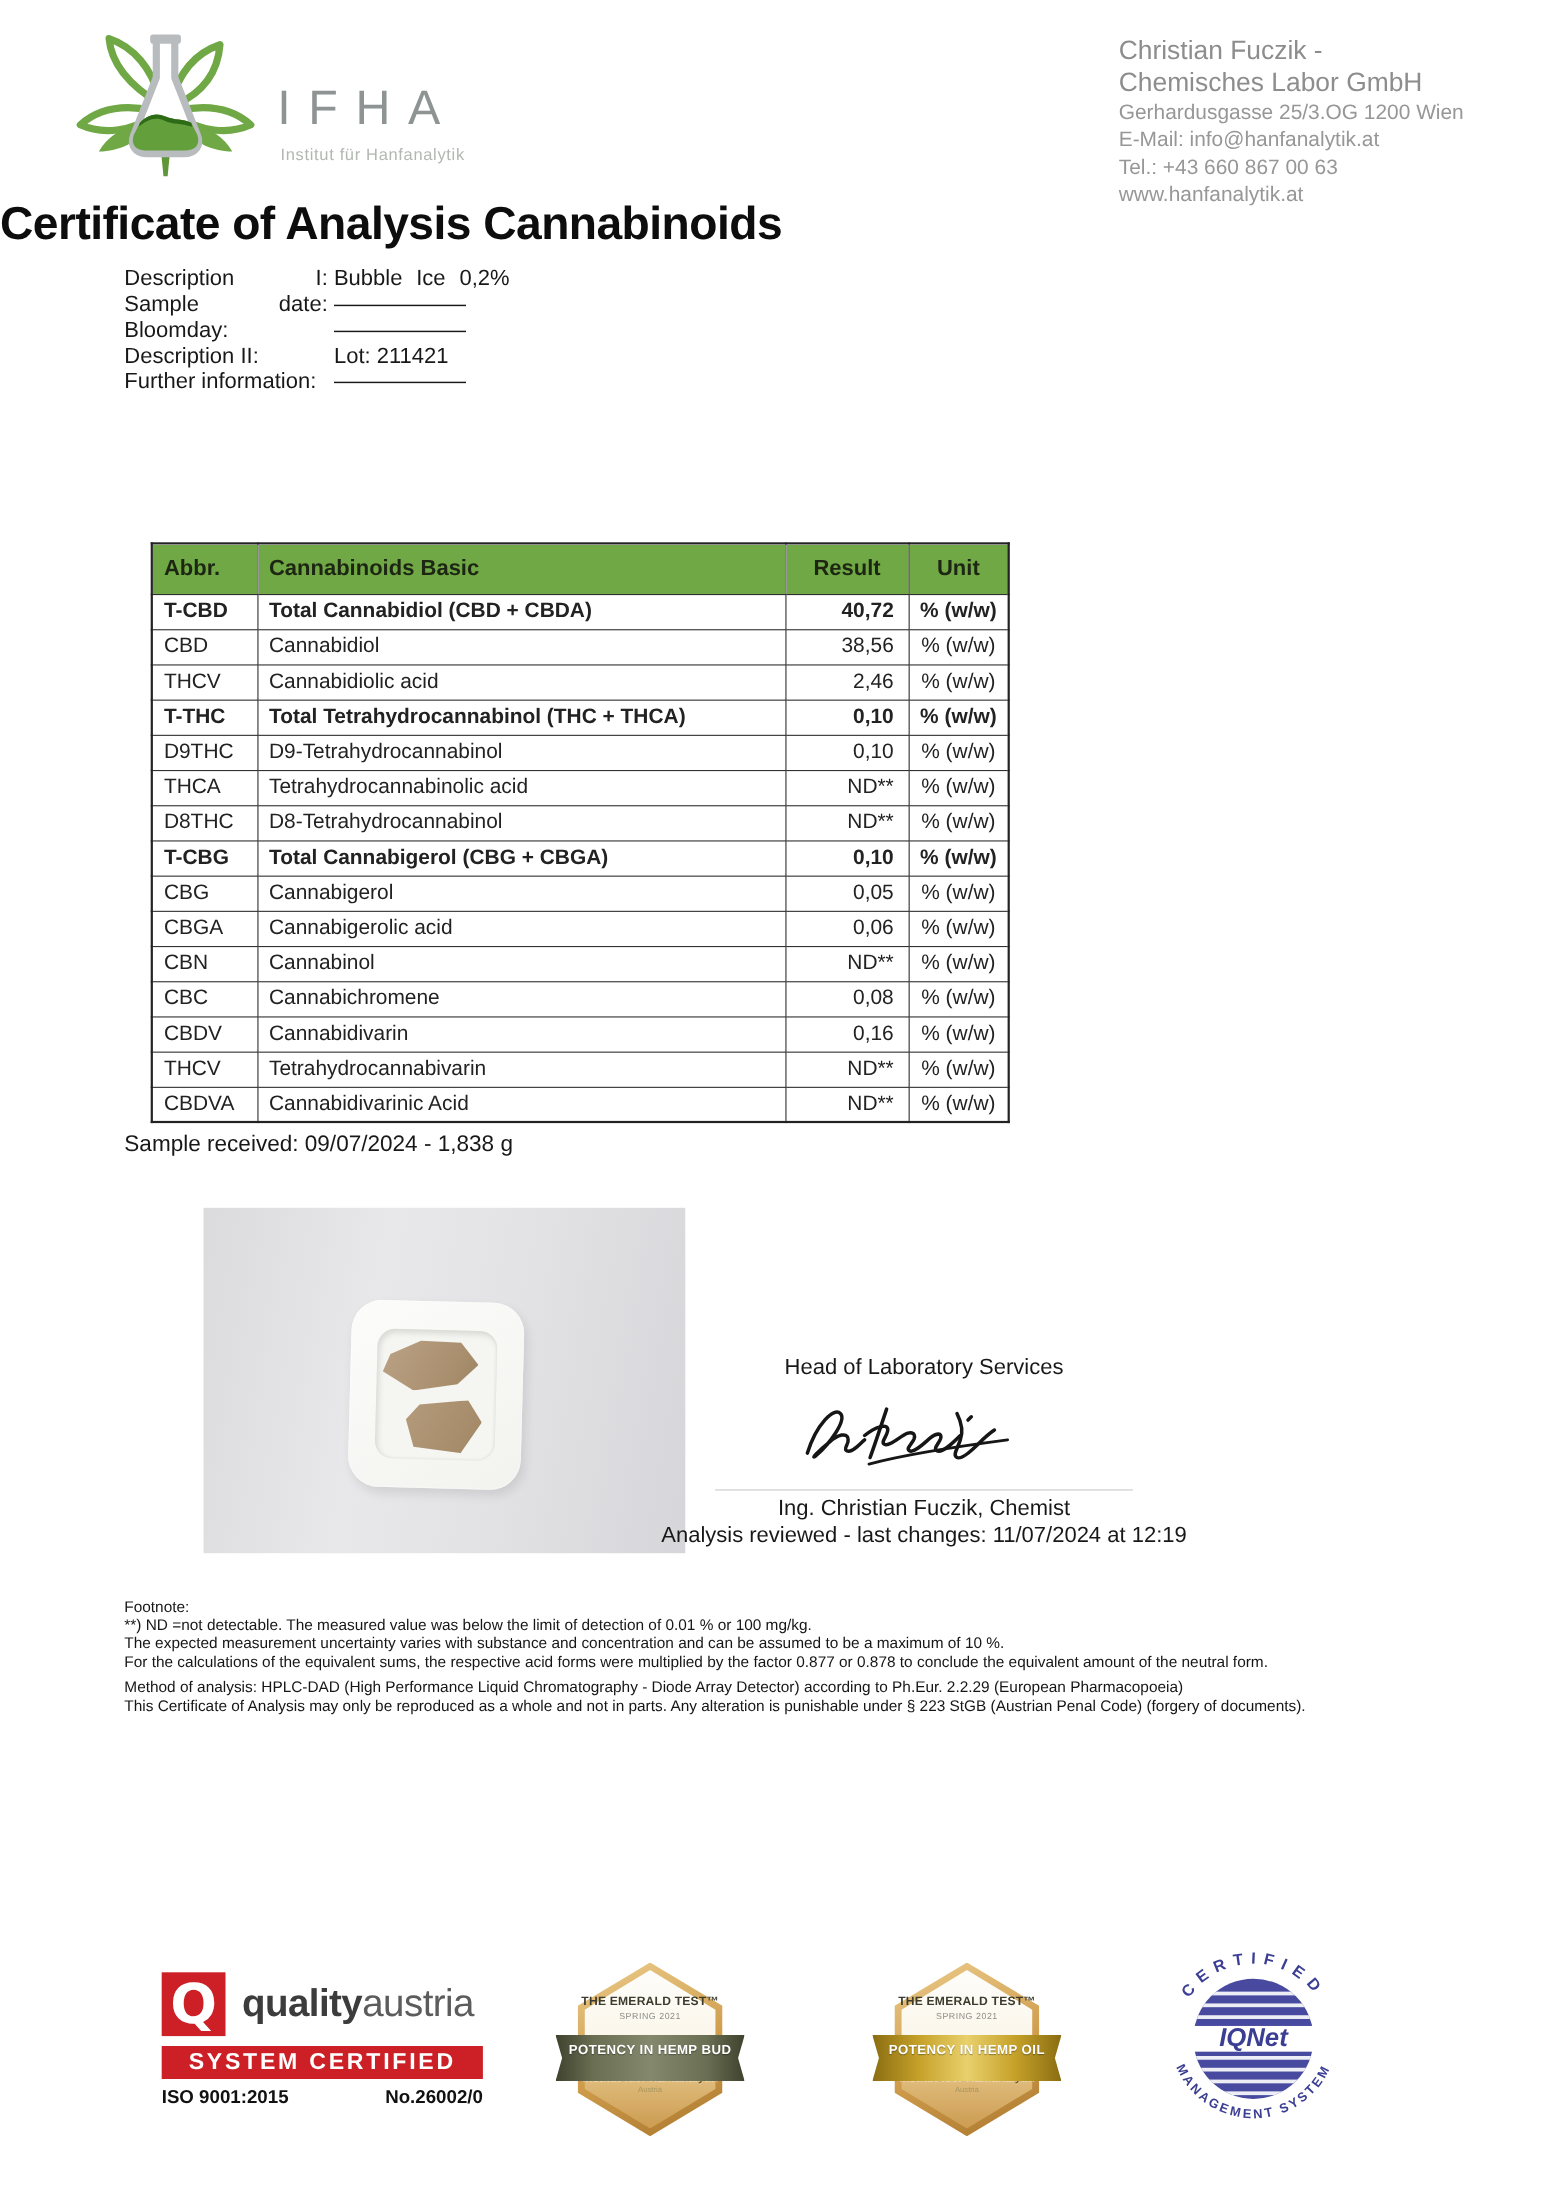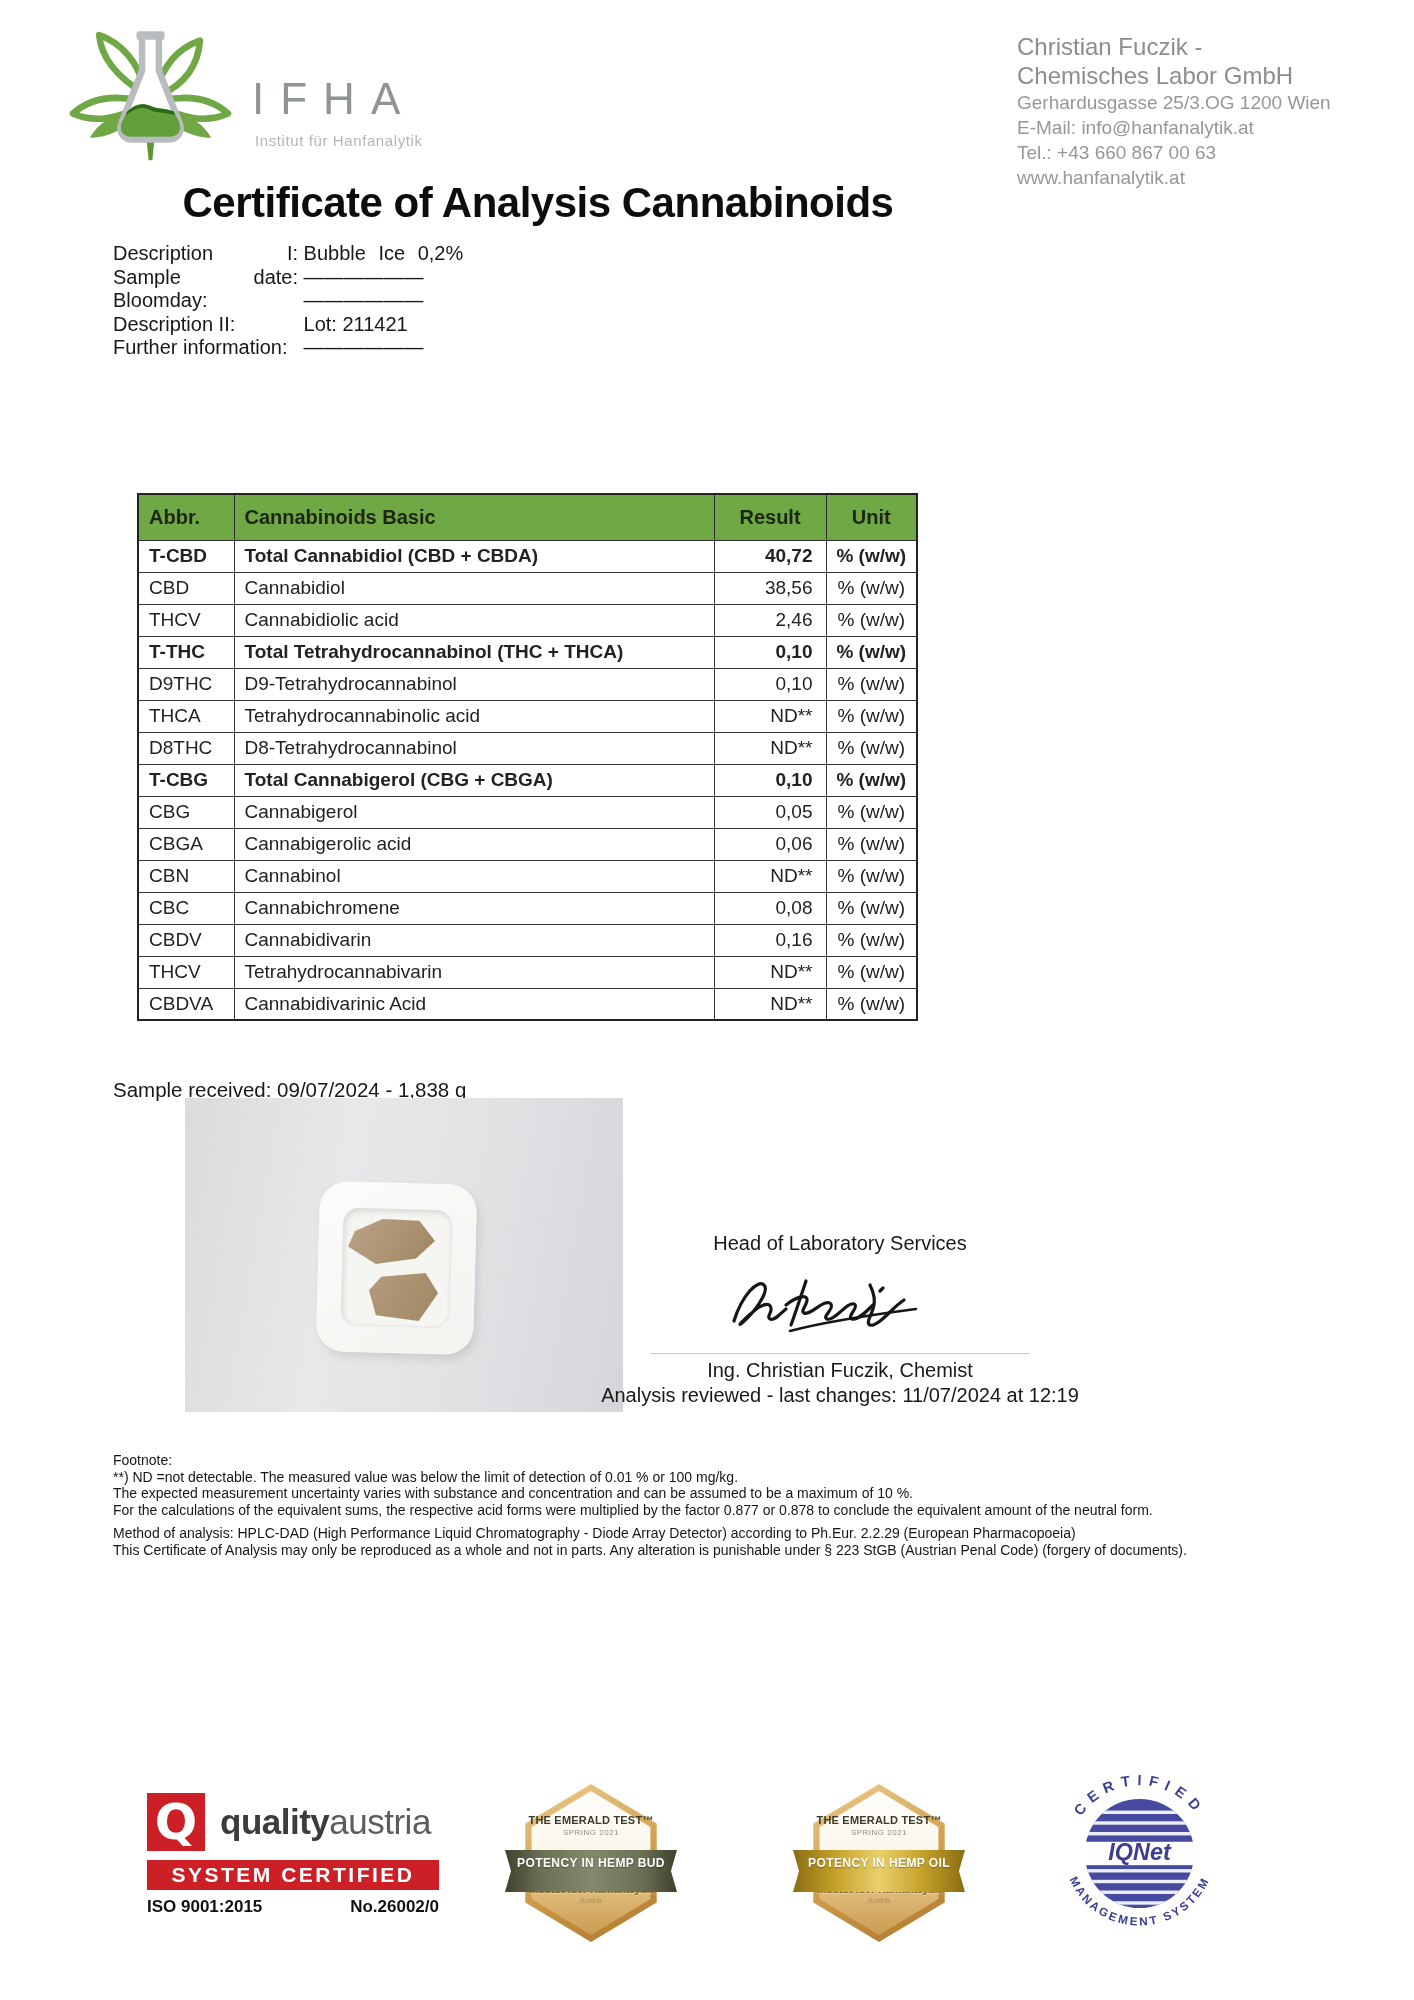--- a/index.html
+++ b/index.html
@@ -8,21 +8,21 @@
 
   
   .logo-svg { position:absolute; left:48px; top:22px; }
   .brand-acronym { position:absolute; left:252px; top:74px; font-size:44px; letter-spacing:16px; color:#8e9393; }
   .brand-tagline { position:absolute; left:255px; top:132px; font-size:15px; letter-spacing:0.6px; color:#b2b7b2; }
   .contact { position:absolute; left:1017px; top:32px; color:#909090; }
   .contact .big { font-size:24px; line-height:29px; color:#8d8d8d; }
   .contact .small { font-size:19px; line-height:25px; color:#979797; }
 
   
-  .title { position:absolute; left:0; top:179px; width:1076px; text-align:center;
+  .title { position:absolute; left:0; top:179px; width:1076px; text-align:left;
            font-size:42px; font-weight:bold; letter-spacing:-0.5px; color:#0d0d0d; }
 
   
   .details { position:absolute; left:113px; top:242px; font-size:20px; color:#181818; }
   .detail-row { height:23.6px; white-space:nowrap; }
   .detail-label { display:inline-block; width:185px; vertical-align:top; }
   .detail-label.justified { text-align:justify; text-align-last:justify; }
   .detail-value { display:inline-block; }
   .detail-value.wide-value { word-spacing:7px; }
 
@@ -31,21 +31,21 @@
               table-layout:fixed; border:2px solid #222; }
   .coa th, .coa td { border:1.5px solid #303030; font-size:19px; color:#222; overflow:hidden; white-space:nowrap; }
   .coa th { height:46px; background:#6fa844; color:#1d2613; font-size:20px; text-align:left; padding:0 10px; }
   .coa th.center { text-align:center; padding:0; }
   .coa td { height:32px; padding:0 10px; }
   .coa td.c-result { text-align:right; padding-right:13px; }
   .coa td.c-unit { text-align:center; padding:0; }
   .coa tr.row-bold td { font-weight:bold; }
 
   
-  .sample-received { position:absolute; left:113px; top:1078px; font-size:20.5px; color:#181818;text-align:center; }
+  .sample-received { position:absolute; left:113px; top:1028px; font-size:20.5px; color:#181818;text-align:center; }
 
   
   .photo { position:absolute; left:185px; top:1098px; width:438px; height:314px;
            background:linear-gradient(100deg,#dbdbde 0%,#e8e8eb 35%,#e3e3e6 60%,#d6d6da 100%); }
   .dish { position:absolute; left:133px; top:85px; width:157px; height:170px; border-radius:28px;
           background:linear-gradient(145deg,#fcfcfa,#f2f2ef); transform:rotate(1.5deg);
           box-shadow:3px 5px 10px rgba(0,0,0,0.10), inset 0 0 2px #fff; }
   .dish-inner { position:absolute; left:24px; top:26px; right:24px; bottom:26px; border-radius:16px;
           background:#f5f5f2; box-shadow:inset 2px 3px 6px rgba(0,0,0,0.12), inset -1px -1px 3px rgba(0,0,0,0.05); }
   .piece { position:absolute; }

